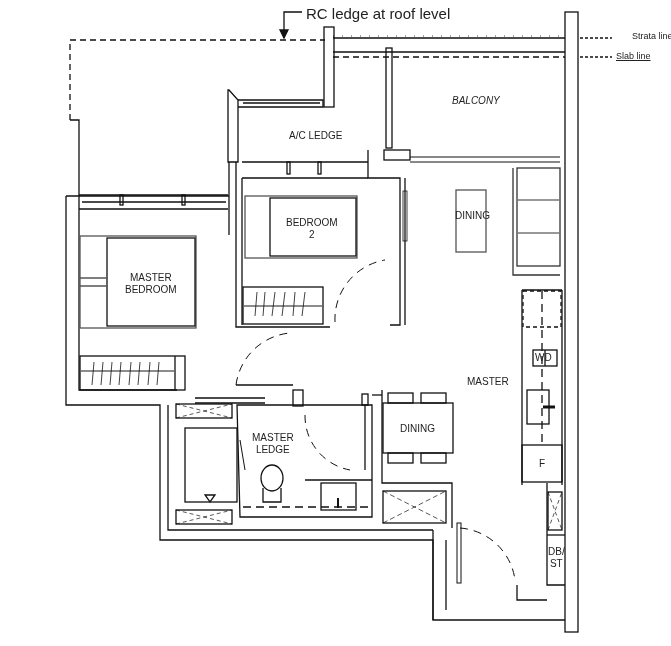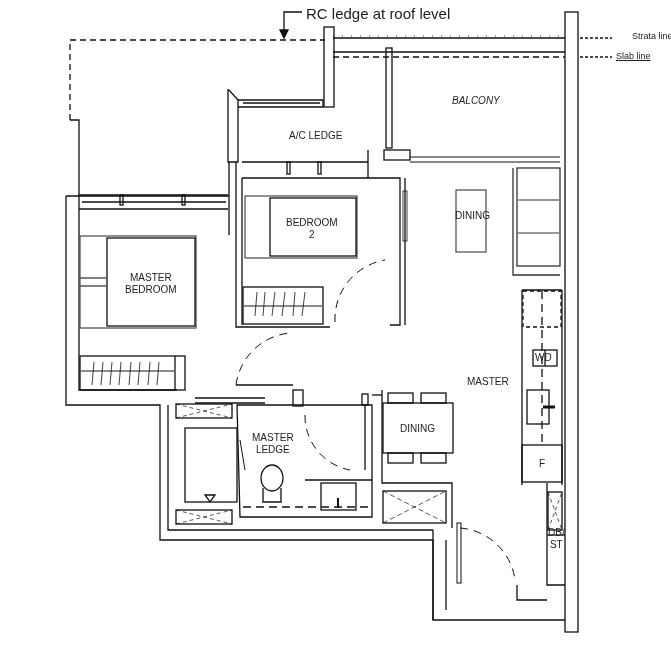--- a/index.html
+++ b/index.html
@@ -188,18 +188,18 @@
   <div>MASTER</div>
   <div>BEDROOM</div>
 </div>
 <div class="lbl" style="left:455px; top:210px;">DINING</div>
 <div class="lbl" style="left:467px; top:376px;">MASTER</div>
 <div class="lbl" style="left:400px; top:423px;">DINING</div>
 <div class="lbl" style="left:252px; top:432px;">
   <div>MASTER</div>
   <div>LEDGE</div>
 </div>
-<div class="lbl" style="left:548px; top:527px;">
+<div class="lbl" style="left:548px; top:546px;">
   <div>DB/</div>
   <div>ST</div>
 </div>
 <div class="lbl" style="left:535px; top:304px;margin-top:48px;">WD</div>
 <div class="lbl" style="left:539px; top:458px;">F</div>
 
 </body></html>

